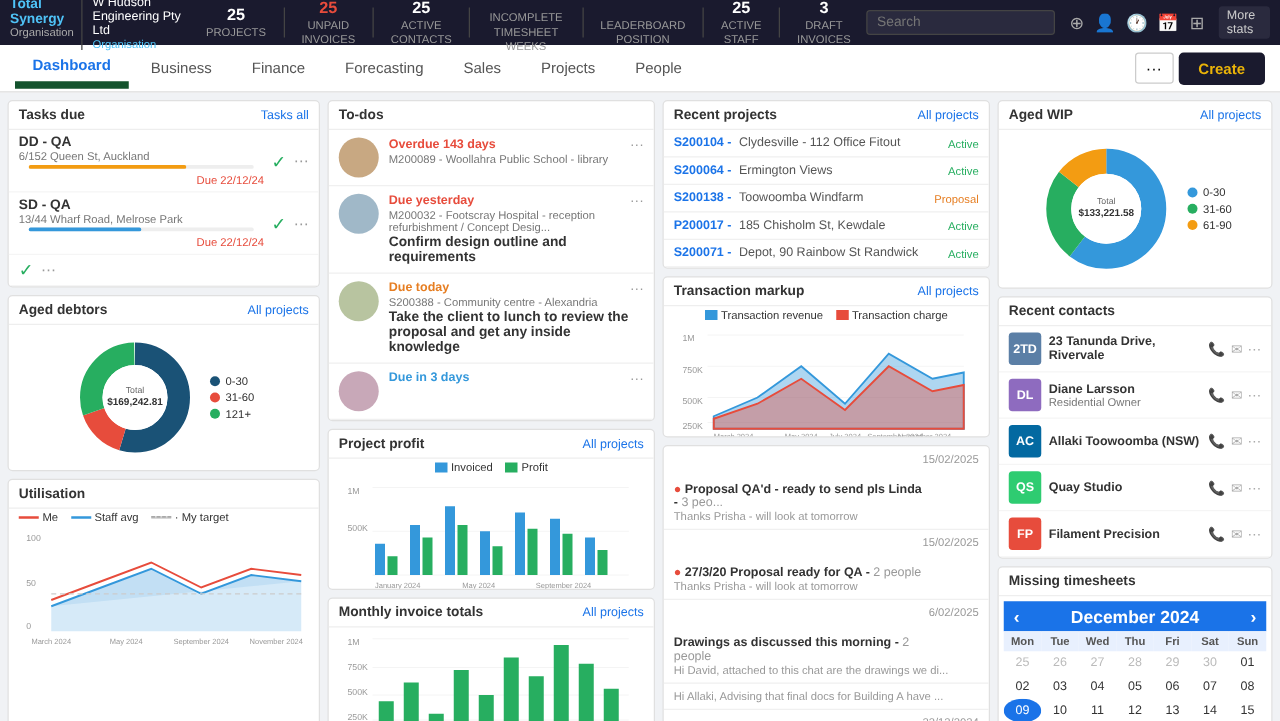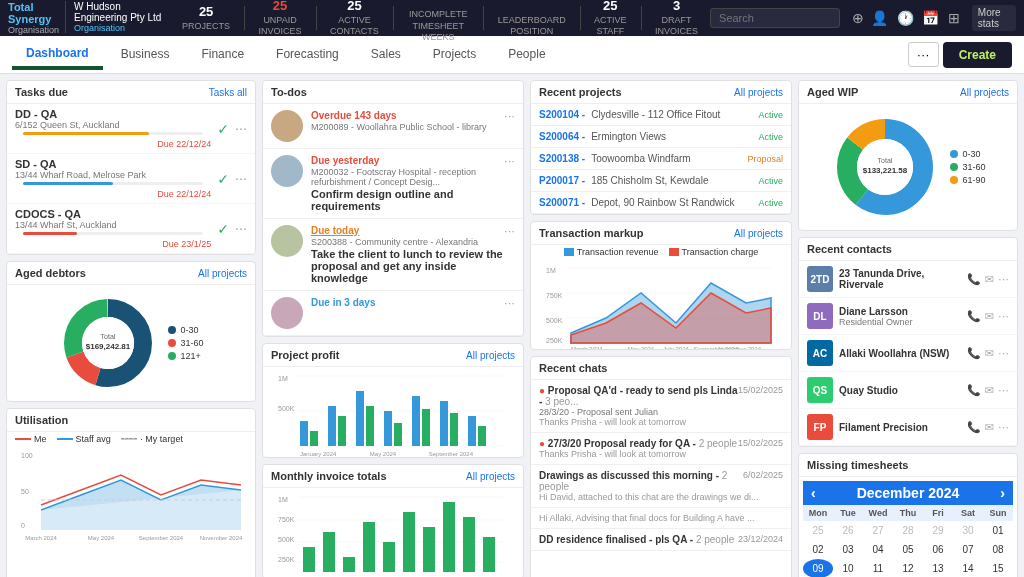--- a/index.html
+++ b/index.html
@@ -6,32 +6,32 @@
     body { font-family: Arial, sans-serif; font-size: 11px; background: #f0f2f5; color: #333; overflow: hidden; width: 1024px; height: 577px; }
 
     
     .top-bar { background: #1a1a2e; display: flex; align-items: center; height: 36px; padding: 0 8px; gap: 12px; }
     .top-bar .stats { display: flex; gap: 14px; flex: 1; align-items: center; padding-left: 8px; }
     .top-bar .stat-item { color: #ccc; font-size: 10px; line-height: 1.3; text-align: center; }
     .top-bar .stat-item .num { color: #e74c3c; font-size: 13px; font-weight: bold; display: block; }
     .top-bar .stat-item .num.normal { color: #fff; }
     .top-bar .stat-item .lbl { color: #999; font-size: 9px; display: block; text-transform: uppercase; }
     .top-bar .search-area { display: flex; align-items: center; gap: 6px; }
-    .top-bar .search-area input { background: #2a2a3e; border: 1px solid #444; color: #ccc; padding: 3px 8px; border-radius: 3px; font-size: 11px; width: 130px; outline: none; }
+    .top-bar .search-area input { background: #2a2a3e; border: 1px solid #444; color: #ccc; padding: 3px 8px; border-radius: 3px; font-size: 11px; width: 151px; outline: none; }
     .top-bar .icons { display: flex; gap: 8px; align-items: center; }
     .top-bar .icons span { color: #aaa; cursor: pointer; font-size: 14px; }
     .top-bar .more-btn { color: #ccc; font-size: 10px; cursor: pointer; background: #2a2a3e; padding: 2px 6px; border-radius: 3px; }
 
     
     .nav-bar { background: #fff; display: flex; align-items: center; height: 38px; padding: 0 12px; border-bottom: 1px solid #ddd; gap: 4px; }
     .nav-bar .nav-tab { padding: 6px 14px; font-size: 12px; cursor: pointer; color: #555; border-bottom: 2px solid transparent; }
-    .nav-bar .nav-tab.active { color: #1a73e8; border-bottom: 4px solid #14532d; font-weight: bold; }
+    .nav-bar .nav-tab.active { color: #1a73e8; border-bottom: 6px solid #14532d; font-weight: bold; }
     .nav-bar .spacer { flex: 1; }
     .nav-bar .btn-more { background: #fff; border: 1px solid #ccc; border-radius: 3px; padding: 4px 8px; cursor: pointer; font-size: 13px; }
-    .nav-bar .btn-create { background: #1a1a2e; color: #bef264; border: none; border-radius: 4px; padding: 6px 16px; cursor: pointer; font-size: 12px; font-weight: bold; }
+    .nav-bar .btn-create { background: #1a1a2e; color: #eab308; border: none; border-radius: 4px; padding: 6px 16px; cursor: pointer; font-size: 12px; font-weight: bold; }
 
     
     .main { display: grid; grid-template-columns: 250px 1fr 1fr 220px; gap: 6px; padding: 6px; height: calc(577px - 74px); overflow: hidden; }
 
     
     .panel { background: #fff; border-radius: 4px; border: 1px solid #e0e0e0; overflow: hidden; }
     .panel-header { display: flex; justify-content: space-between; align-items: center; padding: 5px 8px; font-size: 11px; font-weight: bold; color: #333; border-bottom: 1px solid #eee; }
     .panel-header .right { color: #1a73e8; font-size: 10px; font-weight: normal; cursor: pointer; }
 
     
@@ -72,21 +72,21 @@
 
     
     .todos-panel { flex: 0 0 auto; }
     .todo-item { display: flex; gap: 8px; padding: 6px 8px; border-bottom: 1px solid #f0f0f0; }
     .todo-avatar-placeholder { width: 32px; height: 32px; border-radius: 50%; background: #c8b4a0; flex-shrink: 0; }
     .todo-content { flex: 1; }
     .todo-header { display: flex; justify-content: space-between; }
     .todo-status { font-size: 10px; font-weight: bold; }
     .todo-status.overdue { color: #e74c3c; }
     .todo-status.yesterday { color: #e74c3c; }
-    .todo-status.today { color: #e67e22; text-decoration: underline; }
+    .todo-status.today { color: #e67e22; }
     .todo-status.days { color: #3498db; }
     .todo-ref { font-size: 9px; color: #777; }
     .todo-title { font-size: 11px; font-weight: bold; color: #333; margin-top: 1px; }
     .todo-dots { color: #999; cursor: pointer; }
 
     
     .proj-profit { }
     .bar-chart { padding: 4px 8px 2px; height: 90px; position: relative; }
     .chart-legend { display: flex; gap: 10px; padding: 2px 8px; font-size: 9px; justify-content: center; }
     .chart-legend-item { display: flex; align-items: center; gap: 3px; }
@@ -108,21 +108,21 @@
     .proj-row .proj-status.proposal { color: #e67e22; }
 
     
     .trans-markup { }
     .area-chart { padding: 4px 8px 2px; height: 90px; }
 
     
     .recent-chats { flex: 1; }
     .chat-item { padding: 5px 8px; border-bottom: 1px solid #f0f0f0; }
     .chat-header { display: flex; justify-content: space-between; }
-    .chat-title { font-size: 10px; font-weight: bold; color: #333; }
+    .chat-title { font-size: 10px; font-weight: bold; color: #333; margin-top: 24px; }
     .chat-title .red-dot { color: #e74c3c; }
     .chat-date { font-size: 9px; color: #999; }
     .chat-people { font-size: 9px; color: #777; }
     .chat-preview { font-size: 9px; color: #999; }
 
     
     .right-col { display: flex; flex-direction: column; gap: 6px; }
 
     
     .aged-wip { }
@@ -254,28 +254,20 @@
           <div class="task-sub">13/44 Wharf Road, Melrose Park</div>
           <div class="task-bar">
               <div class="fill blue" style="width:50%"></div>
             </div>
           <div class="task-due"><span class="due-label">Due 22/12/24</span></div>
         </div>
         <span class="check-icon">✓</span>
         <span class="dots">⋯</span>
       </div>
       <div class="task-item">
-        <div class="task-info">
-          <div class="task-name">CDOCS - QA</div>
-          <div class="task-sub">13/44 Wharf St, Auckland</div>
-          <div class="task-bar">
-              <div class="fill red" style="width:30%"></div>
-            </div>
-          <div class="task-due"><span class="due-label">Due 23/1/25</span></div>
-        </div>
         <span class="check-icon">✓</span>
         <span class="dots">⋯</span>
       </div>
     </div>
 
     <div class="panel aged-debtors">
       <div class="panel-header">
         <span>Aged debtors</span>
         <span class="right">All projects</span>
       </div>
@@ -394,20 +386,30 @@
             <span class="todo-dots">···</span>
           </div>
         </div>
       </div>
     </div>
 
     <div class="panel proj-profit">
       <div class="panel-header">
         <span>Project profit</span>
         <span class="right">All projects</span>
+      </div>
+      <div class="chart-legend">
+        <div class="chart-legend-item">
+            <div class="chart-legend-box" style="background:#3498db;"></div>
+            <span>Invoiced</span>
+          </div>
+        <div class="chart-legend-item">
+            <div class="chart-legend-box" style="background:#27ae60;"></div>
+            <span>Profit</span>
+          </div>
       </div>
       <div class="bar-chart">
         <svg width="100%" height="90" viewBox="0 0 230 90">
           <text x="0" y="10" font-size="7" fill="#999">1M</text>
           <text x="0" y="40" font-size="7" fill="#999">500K</text>
           <line x1="20" y1="5" x2="225" y2="5" stroke="#eee" stroke-width="0.5"></line>
           <line x1="20" y1="40" x2="225" y2="40" stroke="#eee" stroke-width="0.5"></line>
           <line x1="20" y1="75" x2="225" y2="75" stroke="#eee" stroke-width="0.5"></line>
 
           <rect x="22" y="50" width="8" height="25" fill="#3498db"></rect>
@@ -530,29 +532,25 @@
           <text x="25" y="88" font-size="6" fill="#999">March 2024</text>
           <text x="95" y="88" font-size="6" fill="#999" text-anchor="middle">May 2024</text>
           <text x="130" y="88" font-size="6" fill="#999" text-anchor="middle">July 2024</text>
           <text x="170" y="88" font-size="6" fill="#999" text-anchor="middle">September 2024</text>
           <text x="215" y="88" font-size="6" fill="#999" text-anchor="end">November 2024</text>
         </svg>
       </div>
     </div>
 
     <div class="panel recent-chats">
-      <div class="panel-header">
-        <span>Recent chats</span>
-      </div>
       <div class="chat-item">
         <div class="chat-header">
           <span class="chat-title"><span class="red-dot">●</span> Proposal QA'd - ready to send pls Linda - <span style="color:#999;font-weight:normal;">3 peo...</span></span>
           <span class="chat-date">15/02/2025</span>
         </div>
-        <div class="chat-people">28/3/20 - Proposal sent Julian</div>
         <div class="chat-preview">Thanks Prisha - will look at tomorrow</div>
       </div>
       <div class="chat-item">
         <div class="chat-header">
           <span class="chat-title"><span class="red-dot">●</span> 27/3/20 Proposal ready for QA - <span style="color:#999;font-weight:normal;">2 people</span></span>
           <span class="chat-date">15/02/2025</span>
         </div>
         <div class="chat-preview">Thanks Prisha - will look at tomorrow</div>
       </div>
       <div class="chat-item">
@@ -631,21 +629,21 @@
         </div>
         <div class="contact-actions">
           <span>📞</span>
           <span>✉</span>
           <span>⋯</span>
         </div>
       </div>
       <div class="contact-row">
         <div class="contact-avatar-sq" style="background:#0369a1;">AC</div>
         <div class="contact-info">
-          <div class="contact-name">Allaki Woollahra (NSW)</div>
+          <div class="contact-name">Allaki Toowoomba (NSW)</div>
         </div>
         <div class="contact-actions">
           <span>📞</span>
           <span>✉</span>
           <span>⋯</span>
         </div>
       </div>
       <div class="contact-row">
         <div class="contact-avatar-sq" style="background:#2ecc71;">QS</div>
         <div class="contact-info">

